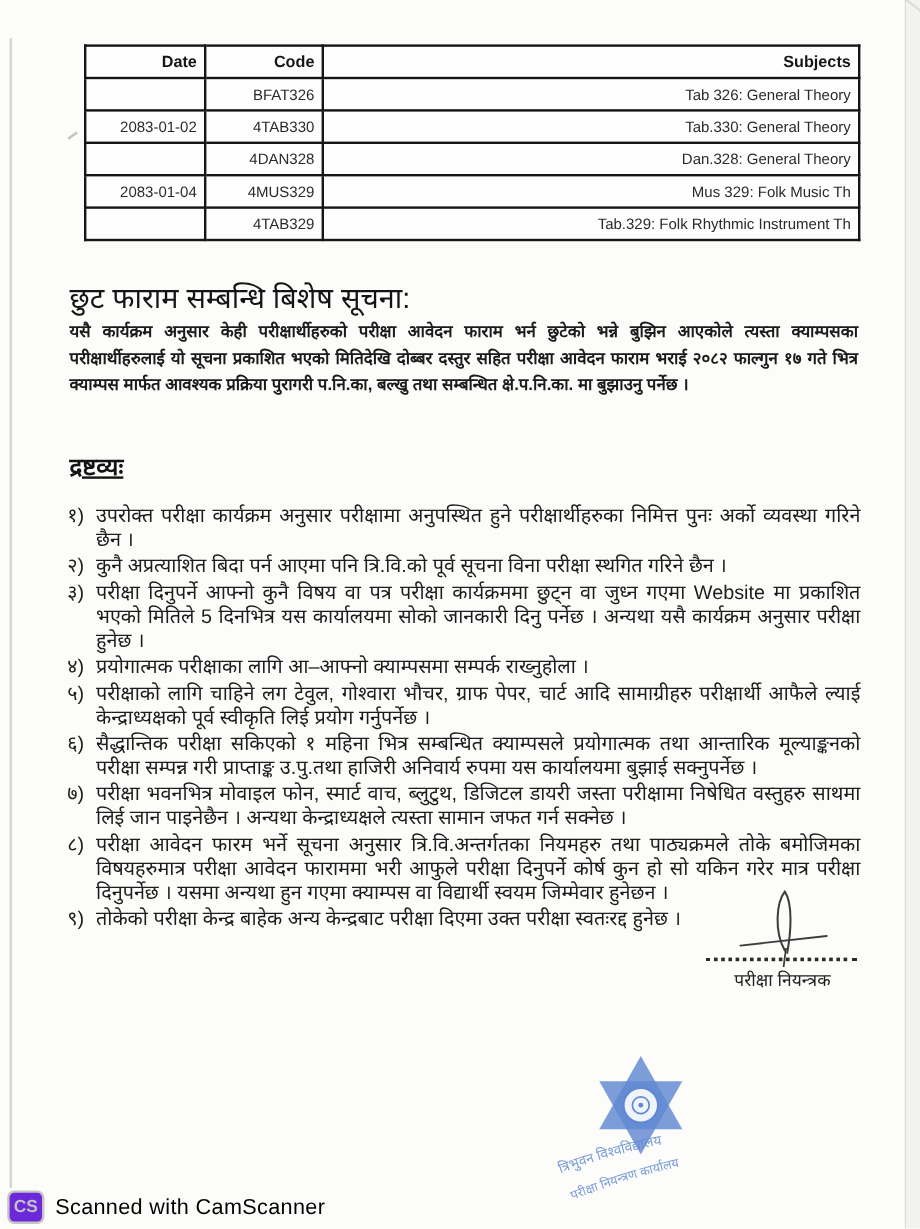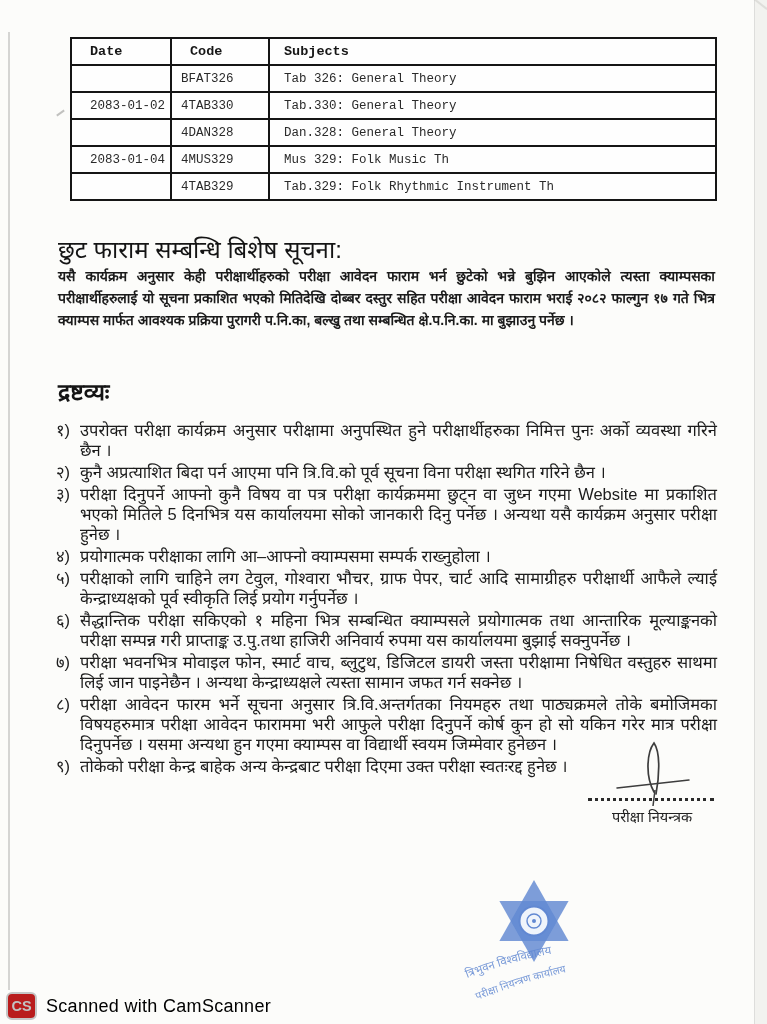--- a/index.html
+++ b/index.html
@@ -12,55 +12,55 @@
   
   .scan-left-line{position:absolute;left:8px;top:32px;width:2px;height:958px;background:#b5b5b2;opacity:.55;}
   .scan-right-strip{position:absolute;left:754px;top:0;width:13px;height:1024px;background:#f2f2ef;border-left:1px solid #dddddb;}
   .scan-diag{position:absolute;left:726px;top:-6px;width:46px;height:2px;background:#c9c9c6;opacity:.5;transform:rotate(38deg);}
   .speck1{position:absolute;left:56px;top:112px;width:9px;height:2px;background:#9a9a97;opacity:.6;transform:rotate(-35deg);}
   .speck2{position:absolute;left:128px;top:139px;width:8px;height:2px;background:#a7a7a4;opacity:.55;transform:rotate(25deg);}
 
   
   .sched{position:absolute;left:70px;top:37px;border-collapse:collapse;table-layout:fixed;width:645px;background:#fefefe;}
   .sched th,.sched td{
-    border:2.4px solid #151515;height:25px;padding:0 18px;
-    font-size:12.5px;color:#2a2a2a;text-align:left;white-space:nowrap;overflow:hidden;
-    font-family:Liberation Mono, monospace;
+    border:2.4px solid #151515;height:25px;padding:0 6px;
+    font-size:12.5px;color:#2a2a2a;text-align:right;white-space:nowrap;overflow:hidden;
+    font-family:Liberation Sans, sans-serif;
   }
   .sched th{font-size:13.5px;font-weight:bold;color:#161616;}
   .sched td.subj,.sched th.subj{padding-left:14px;}
   .sched td.code{padding-left:9px;margin-top:34px;}
 
   
   .notice{position:absolute;left:58px;top:236px;width:657px;}
   .notice-heading{margin:0;font-size:24px;line-height:27px;font-weight:normal;color:#141414;}
   .notice-body{margin:2px 0 0 0;font-size:14px;line-height:22px;font-weight:700;text-align:justify;color:#1b1b1b;}
 
-  .remarks-heading{position:absolute;left:58px;top:375px;margin:0;font-size:23px;font-weight:bold;color:#141414;}
+  .remarks-heading{position:absolute;left:58px;top:375px;margin:0;font-size:20px;font-weight:bold;text-decoration:underline;color:#141414;}
 
   .remarks{position:absolute;left:56px;top:420px;width:661px;}
   .remark{display:flex;margin:0 0 2px 0;}
   .remark .num{flex:0 0 24px;font-size:16.5px;line-height:20px;font-weight:500;color:#1c1c1c;}
   .remark .txt{flex:1;font-size:16.5px;line-height:20px;font-weight:500;text-align:justify;color:#1c1c1c;}
 
   
   .signature{position:absolute;left:585px;top:746px;width:134px;text-align:center;}
   .sig-svg{position:absolute;left:24px;top:-6px;width:86px;height:66px;}
   .sig-dots{margin:52px 0 0 3px;width:126px;height:0;border-bottom:3.5px dotted #2b2b2b;}
   .sig-label{margin-top:5px;font-size:14.5px;color:#222;}
 
   
   .stamp{position:absolute;left:437px;top:872px;width:200px;height:140px;opacity:.88;}
 
   
   .watermark{position:absolute;left:6px;top:992px;display:flex;align-items:center;gap:9px;}
   .cs-badge{
     width:27px;height:24px;border:2.6px solid #c5c5c5;border-radius:6px;
     display:flex;align-items:center;justify-content:center;
-    font-size:14.5px;font-weight:bold;color:#c2c2c2;background:#b91c1c;
+    font-size:14.5px;font-weight:bold;color:#c2c2c2;background:#6d28d9;
   }
   .wm-text{font-size:18px;color:#000000;letter-spacing:.3px;}
 </style>
 </head>
 <body>
 
 <div class="page">
 
   <div class="scan-left-line"></div>
   <div class="scan-right-strip"></div>

